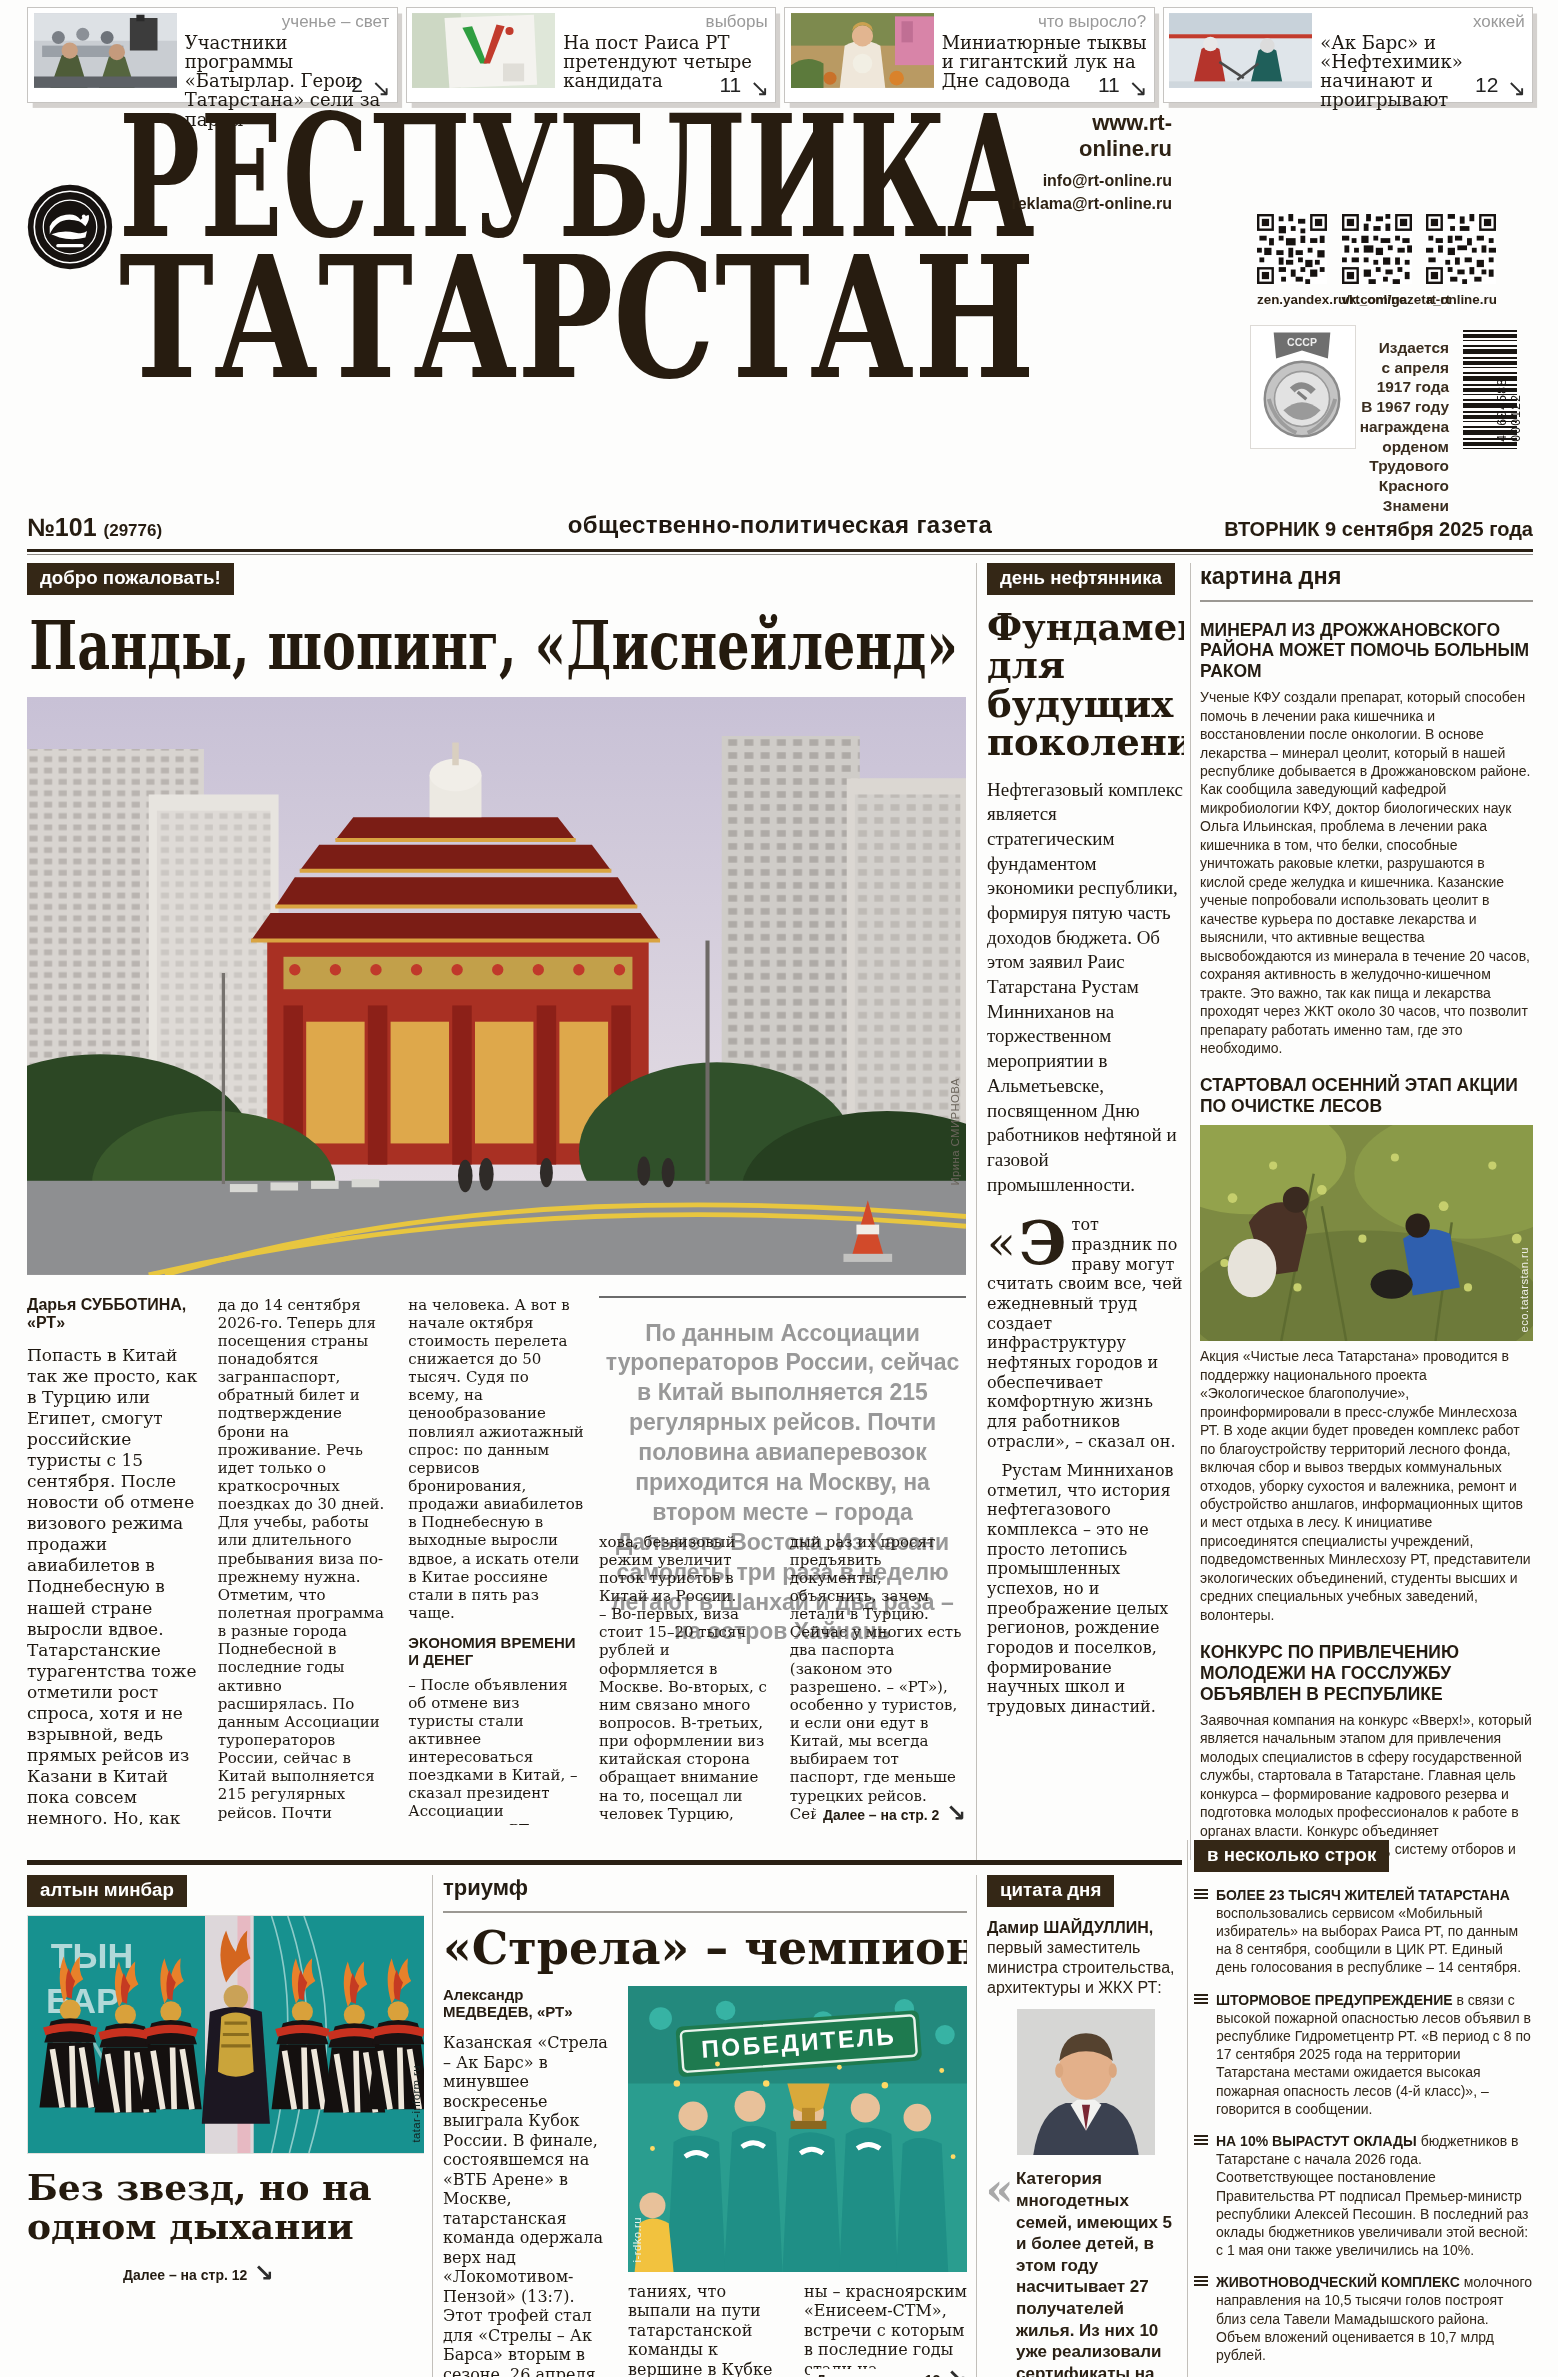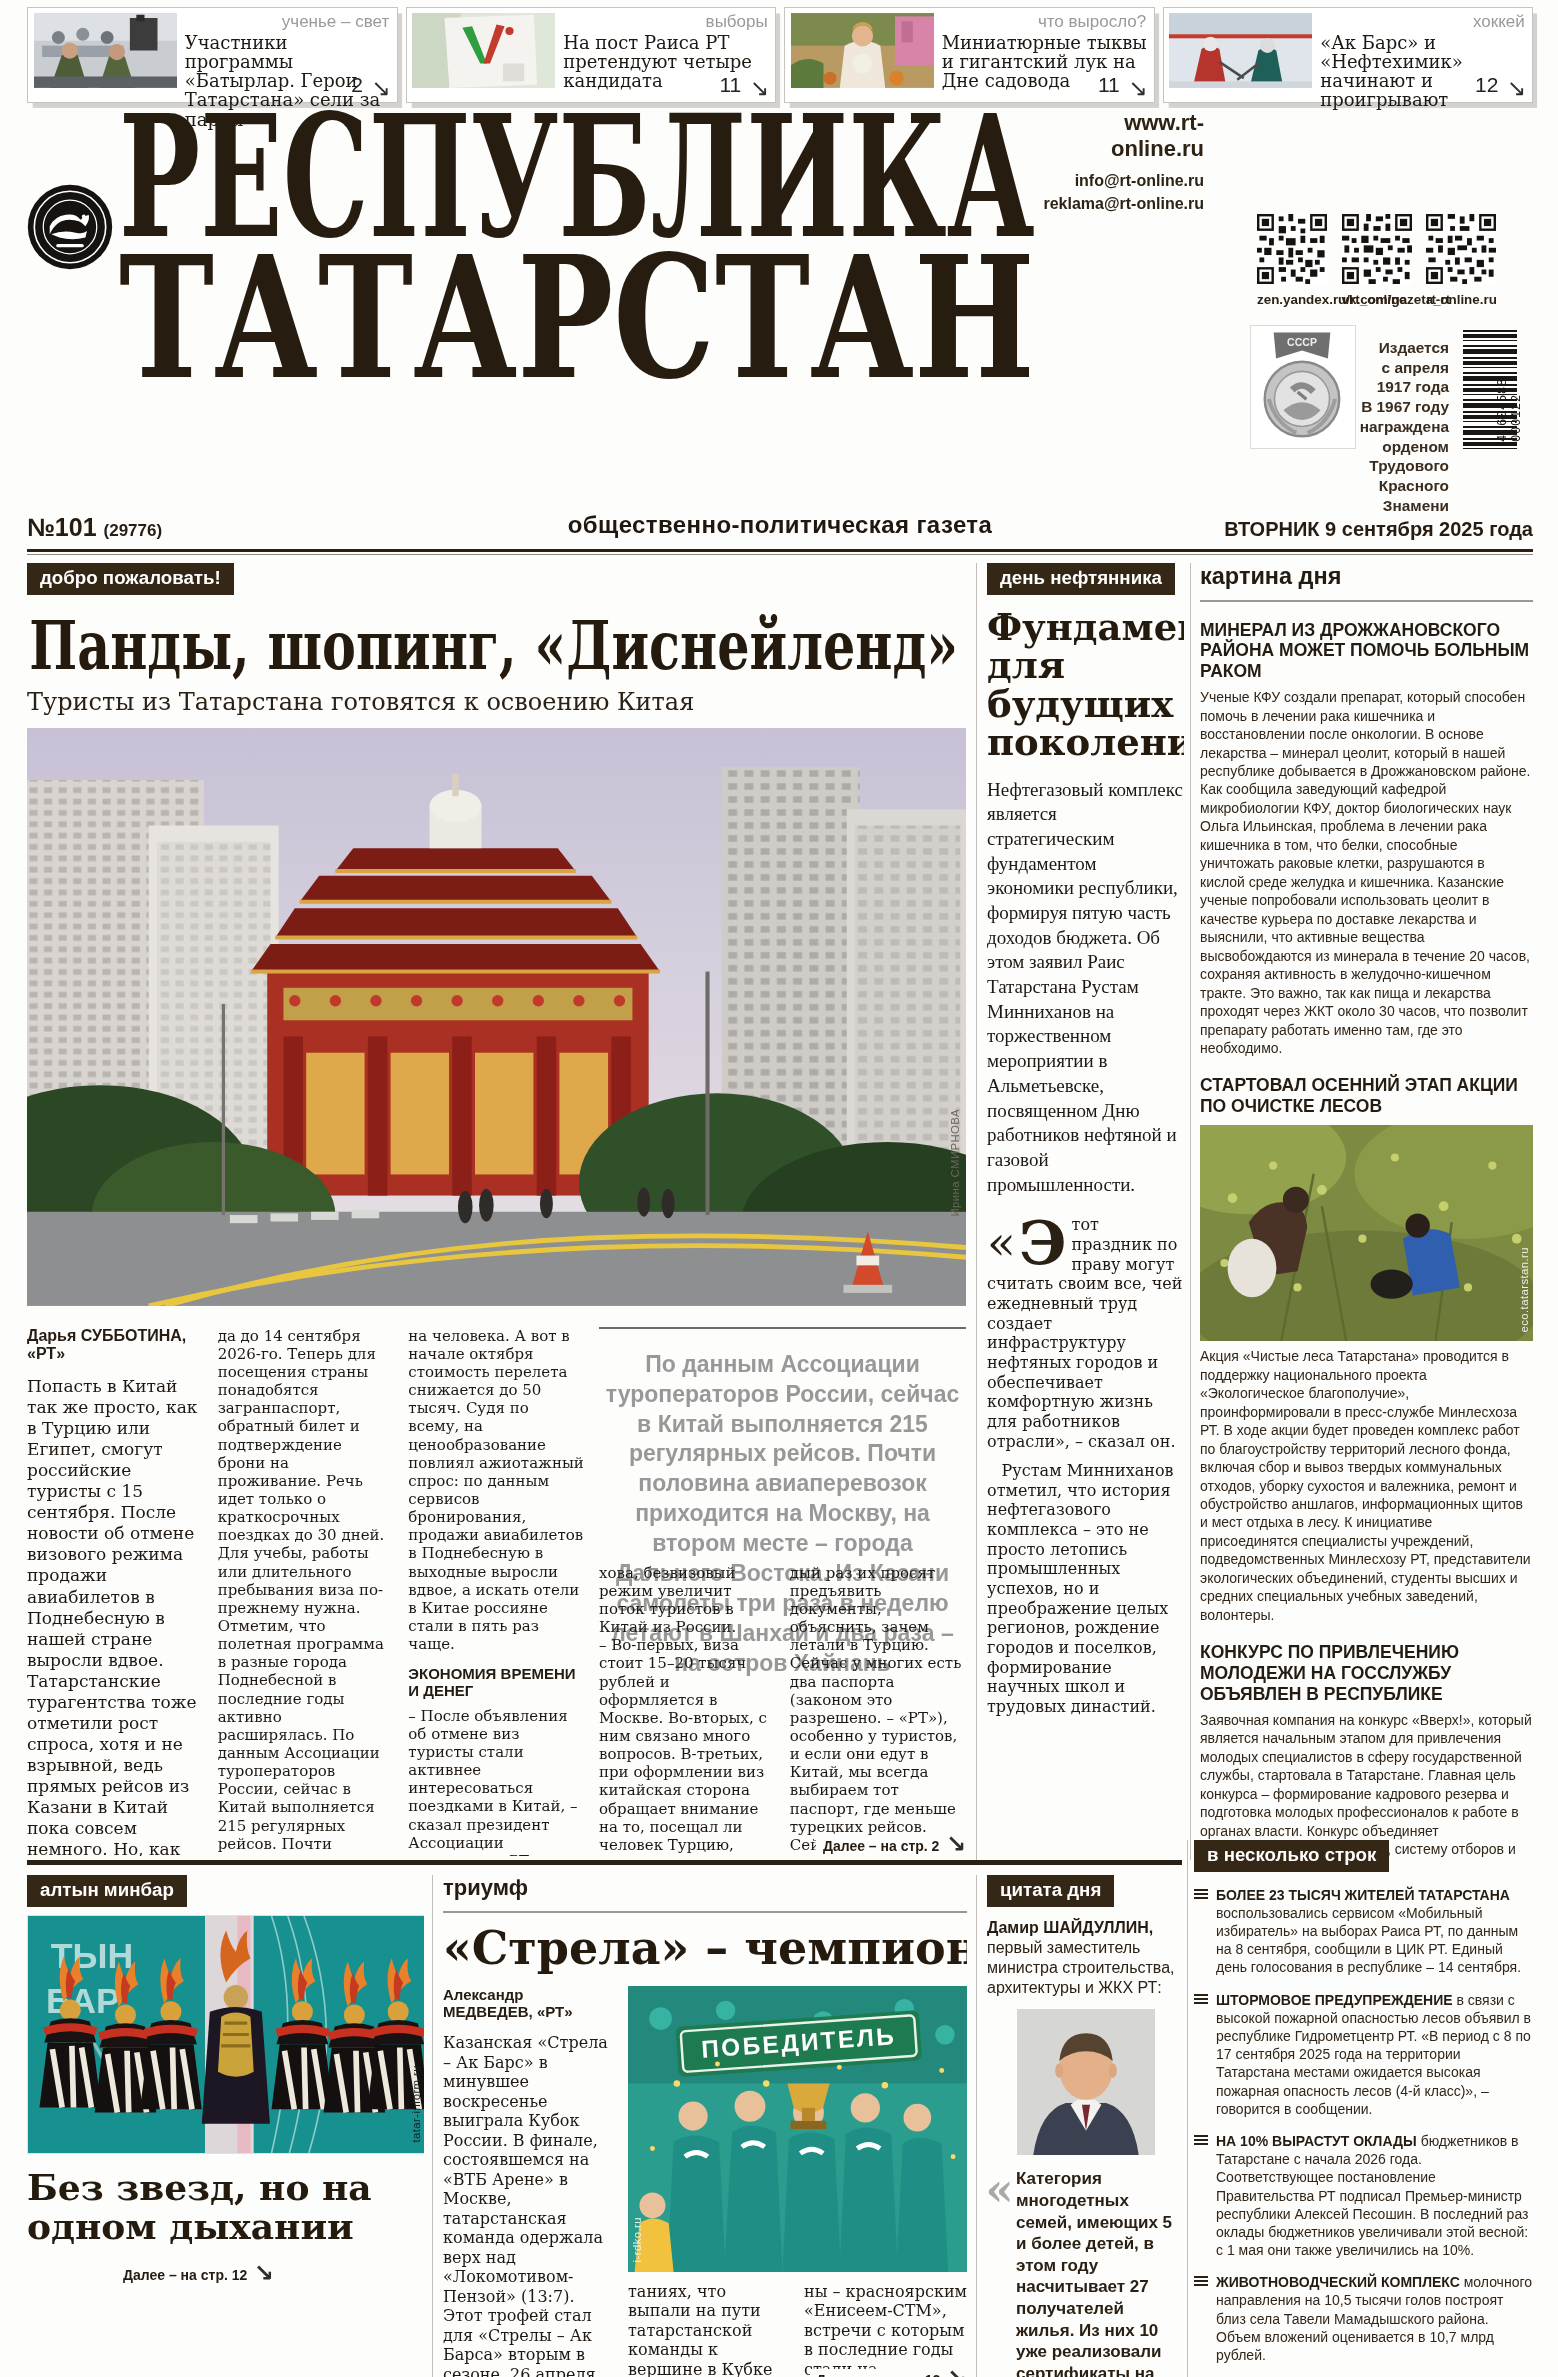--- a/index.html
+++ b/index.html
@@ -17,21 +17,21 @@
   .teaser-kicker{position:absolute;top:-1.6px;right:1.6px;font-size:17px;color:#9a9a9a;}
   .teaser-head{position:absolute;top:19.5px;left:0;right:0;font-size:18px;line-height:1.07;color:#1d1812;}
   .teaser-page{position:absolute;bottom:-1.6px;right:28px;font-size:21px;color:#222;}
   .jump-arrow{font-family:"DejaVu Sans",sans-serif;color:#2d2d2d;}
   .teaser .jump-arrow{position:absolute;bottom:-4.9px;right:0;font-size:23px;}
 
   
   .logo{left:27px;top:184px;width:86px;height:86px;}
   .mast-title{left:119px;top:106px;}
   .mt{font-family:"DejaVu Serif","Liberation Serif",serif;font-weight:bold;font-size:208px;fill:#271c10;}
-  .contact{left:1040px;top:110px;width:164px;text-align:right;color:#2e2214;}
+  .contact{left:1008px;top:110px;width:164px;text-align:right;color:#2e2214;}
   .site{font-size:22px;font-weight:bold;}
   .mail{font-size:16px;font-weight:bold;margin-top:7.3px;line-height:1.45;white-space:pre-line;}
   .qr-row{left:1257px;top:214px;display:flex;gap:14.6px;}
   .qr{width:70px;text-align:center;}
   .qr svg{width:70px;height:70px;display:block;}
   .qr-label{font-size:13.4px;font-weight:bold;margin-top:8px;color:#2e2214;white-space:nowrap;}
   .medal-box{left:1250px;top:325px;width:104px;height:122px;border:0.8px solid #dddad6;background:#fff;}
   .founded{left:1353px;top:338px;width:96px;font-size:15.4px;font-weight:bold;line-height:1.28;
            text-align:right;color:#3a2d1f;white-space:pre-line;}
   .barcode{left:1460px;top:328px;width:76px;height:123px;position:absolute;}
@@ -456,21 +456,20 @@
     <div class="dl-date">ВТОРНИК 9 сентября 2025 года</div>
     <div class="dl-rule"></div>
     <div class="dl-rule2"></div>
   </div>
 
   <div class="abs main-story">
     <span class="kbox">добро пожаловать!</span>
     <svg class="main-headline" width="939" height="84" viewBox="0 0 1157 104">
       <text x="0" y="84" textLength="1150" lengthAdjust="spacingAndGlyphs" class="mh">Панды, шопинг, «Диснейленд»</text>
     </svg>
-    <div class="main-sub serif">Туристы из Татарстана готовятся к освоению Китая</div>
 
     <div class="main-photo">
       <svg width="939" height="578" viewBox="0 0 1157 712">
         <defs>
           <linearGradient id="sky" x1="0" y1="0" x2="0" y2="1">
             <stop offset="0" stop-color="#c8c1d6"></stop>
               <stop offset="1" stop-color="#e9e2e6"></stop>
           </linearGradient>
           <pattern id="win" width="18" height="14" patternUnits="userSpaceOnUse">
             <rect width="18" height="14" fill="#d8d4d0"></rect>

